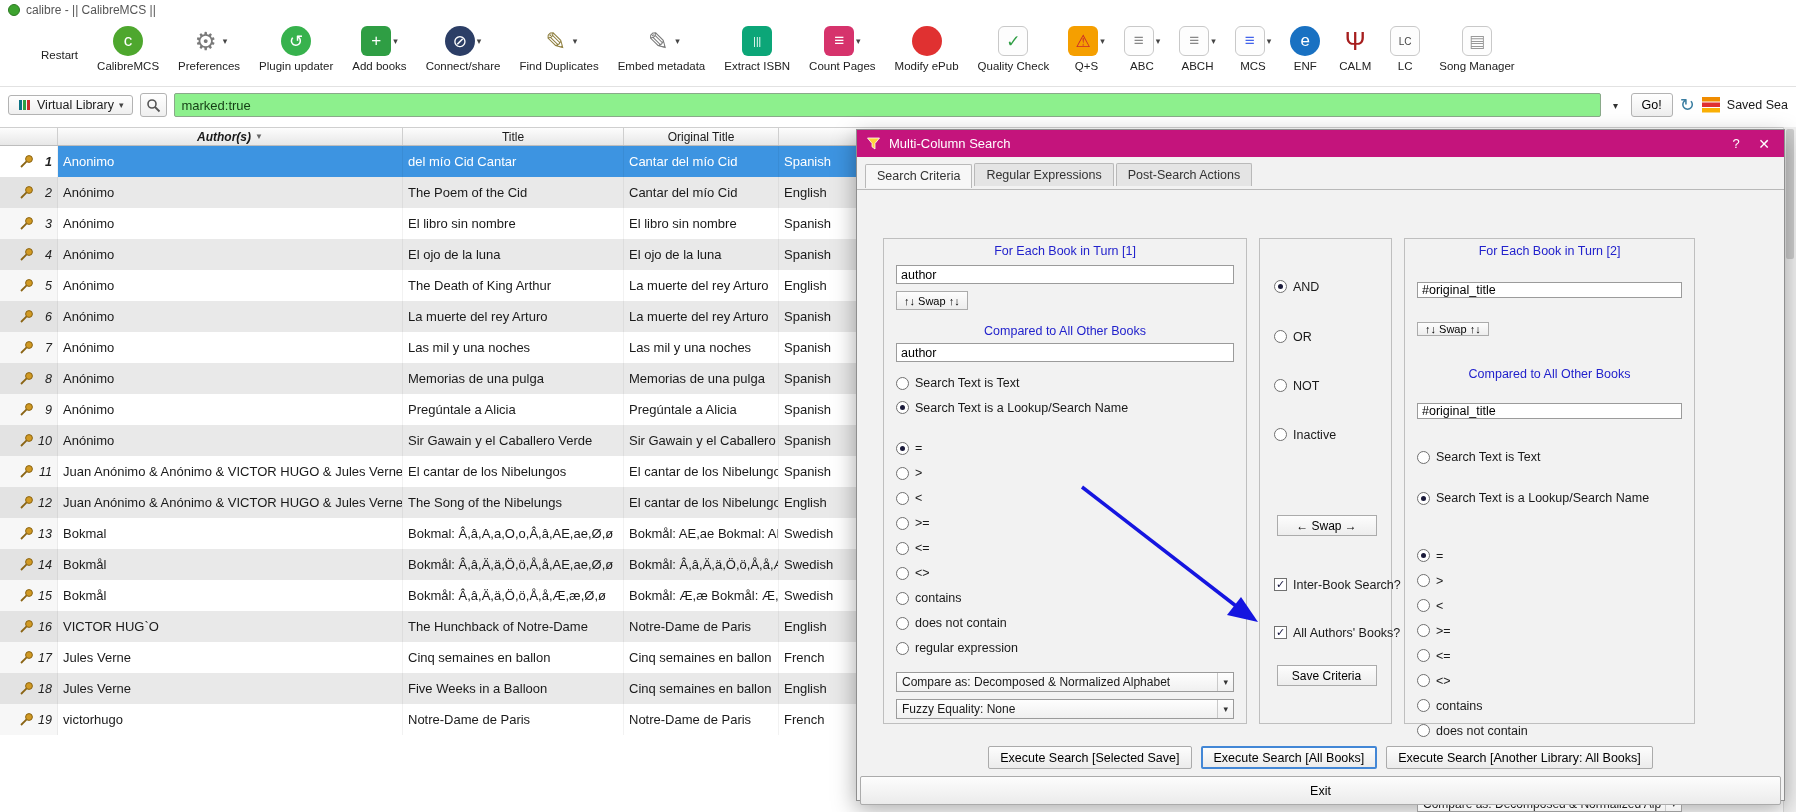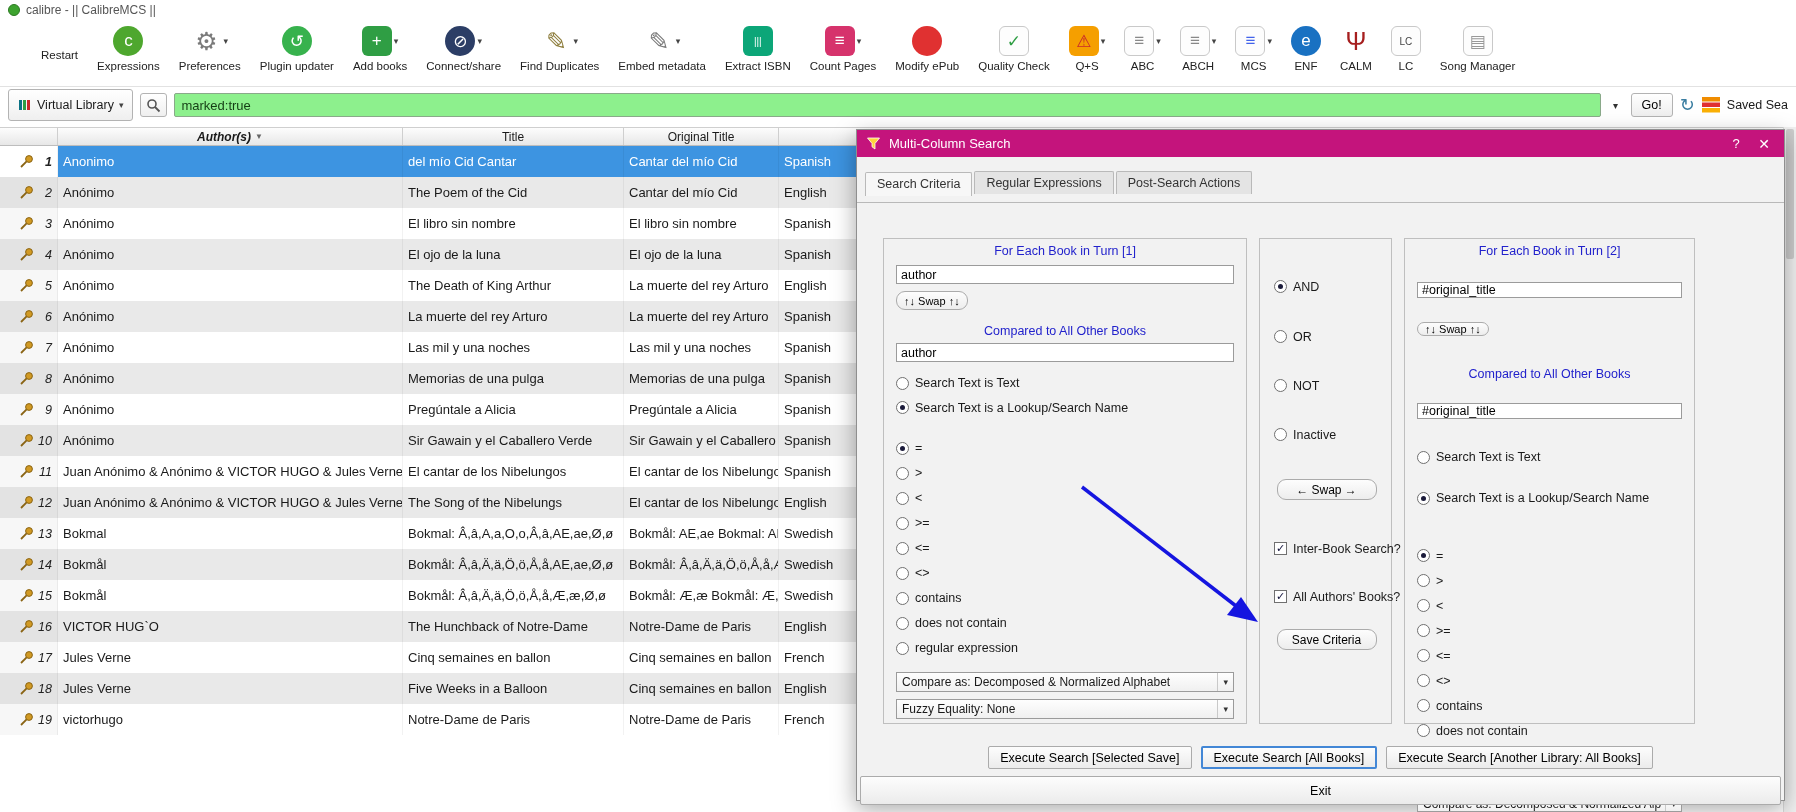--- a/index.html
+++ b/index.html
@@ -22,21 +22,21 @@
   .tb-iconrow { height:36px; display:flex; align-items:center; gap:2px; }
   .tb-icon { width:30px; height:30px; border-radius:6px; display:flex; align-items:center; justify-content:center; font-size:17px; color:#fff; background:#bbb; }
   .tb-icon.round { border-radius:50%; }
   .tb-icon.light { border:1px solid #c9c9c9; background:#fdfdfd; }
   .tb-icon.plain { background:transparent; font-size:25px; }
   .tb-arrow { font-size:9px; color:#444; align-self:center; }
   .tb-label { font-size:11.5px; color:#222; white-space:nowrap; margin-top:1px; }
 
   
   .searchbar { height:36px; display:flex; align-items:center; gap:7px; padding:0 8px; background:#fff; }
-  .vl-btn { height:32px; display:flex; align-items:center; gap:5px; padding:0 9px; border:1px solid #b3b3b3; border-radius:3px; background:linear-gradient(#fff,#efefef); font-size:12.5px; white-space:nowrap; }
+  .vl-btn { height:20px; display:flex; align-items:center; gap:5px; padding:0 9px; border:1px solid #b3b3b3; border-radius:3px; background:linear-gradient(#fff,#efefef); font-size:12.5px; white-space:nowrap; }
   .sq-btn { width:27px; height:24px; flex:none; border:1px solid #b3b3b3; border-radius:3px; background:linear-gradient(#fff,#efefef); display:flex; align-items:center; justify-content:center; }
   .search-input { flex:1; height:24px; border:1px solid #8aa98a; background:var(--search-field-bg); font-size:13px; padding:0 6px; color:#143d14; border-radius:2px; min-width:0; font-family:inherit; }
   .field-arrow { width:16px; text-align:center; font-size:10px; color:#333; flex:none; }
   .go-btn { height:24px; padding:0 10px; border:1px solid #b3b3b3; border-radius:3px; background:linear-gradient(#fff,#eee); font-size:12.5px; font-family:inherit; }
   .flat-ic { background:none; border:none; display:flex; align-items:center; justify-content:center; }
   .refresh-glyph { font-size:18px; color:#3b7ea1; line-height:1; }
   .saved-label { font-size:12.5px; white-space:nowrap; }
 
   
   .tablewrap { position:absolute; top:127px; left:0; right:0; bottom:0; background:#fff; overflow:hidden; }
@@ -56,73 +56,73 @@
   .trow.sel .rnum { font-weight:bold; }
   .vscroll { position:absolute; top:0; right:0; width:13px; bottom:0; background:#f1f1f1; border-left:1px solid #dcdcdc; }
   .vthumb { margin:2px; height:130px; background:#cdcdcd; border-radius:2px; }
 
   
   .dialog { position:absolute; left:856px; top:129px; width:929px; height:672px; background:#f2f2f2; border:1px solid #8f8f8f; box-shadow:0 8px 22px rgba(0,0,0,.35); z-index:5; }
   .dlg-title { height:27px; background:var(--dialog-titlebar); display:flex; align-items:center; gap:8px; padding:0 9px; color:#fff; }
   .dlg-title .tt { font-size:13px; }
   .dlg-help { margin-left:auto; font-size:13px; width:18px; text-align:center; }
   .dlg-close { font-size:14px; width:22px; text-align:center; font-weight:bold; }
-  .dlg-tabs { display:flex; align-items:center; padding:6px 0 0 8px; border-bottom:1px solid #b9b9b9; height:46px; }
+  .dlg-tabs { display:flex; align-items:flex-start; padding:6px 0 0 8px; border-bottom:1px solid #b9b9b9; height:33px; }
   .tab { font-size:12.5px; padding:4px 11px; border:1px solid #b9b9b9; border-bottom:none; background:#e4e4e4; margin-right:2px; border-radius:2px 2px 0 0; color:#333; white-space:nowrap; }
   .tab.active { background:#f7f7f7; position:relative; top:1px; padding-bottom:5px; }
 
   .gbox { position:absolute; border:1px solid #bfbfbf; top:108px; height:486px; display:flex; flex-direction:column; padding:4px 12px; }
   .p-left  { left:26px;  width:364px; }
   .p-mid   { left:402px; width:133px; align-items:flex-start; padding-left:14px; }
   .p-right { left:547px; width:291px;gap:17px; }
 
   .blue-h { color:var(--accent-blue-text); font-size:12.5px; text-align:center; line-height:16px; white-space:nowrap; }
   .txt { height:20px; border:1px solid #9b9b9b; background:#fff; font-size:12.5px; padding:0 4px; width:100%; font-family:inherit; }
-  .mini-btn { align-self:flex-start; font-size:11px; height:20px; padding:0 7px; border:1px solid #ababab; background:linear-gradient(#fdfdfd,#ededed); border-radius:9px; font-family:inherit; white-space:nowrap; }
+  .mini-btn { align-self:flex-start; font-size:11px; height:20px; padding:0 7px; border:1px solid #ababab; background:linear-gradient(#fdfdfd,#ededed); border-radius:0; font-family:inherit; white-space:nowrap; }
   .mini-btn.center { align-self:center; min-width:100px; height:21px; font-size:12px; }
   .radio { display:flex; align-items:center; gap:6px; font-size:12.5px; height:15px; white-space:nowrap; }
   .rb { width:13px; height:13px; border:1px solid #707070; border-radius:50%; background:#fff; position:relative; flex:none; }
   .radio.on .rb::after { content:""; position:absolute; inset:3px; border-radius:50%; background:#1b1b3a; }
   .ops .radio { margin-bottom:10px; }
   .check { display:flex; align-items:center; gap:6px; font-size:12.5px; height:15px; white-space:nowrap; }
   .cb { width:13px; height:13px; border:1px solid #707070; background:#fff; display:flex; align-items:center; justify-content:center; font-size:11px; font-weight:bold; color:#10103a; flex:none; line-height:1; }
   .combo { height:21px; border:1px solid #9b9b9b; background:linear-gradient(#fefefe,#f0f0f0); display:flex; align-items:center; padding:0 0 0 5px; font-size:12px; width:100%; }
   .combo .ct { flex:1; overflow:hidden; white-space:nowrap; }
   .combo .ca { font-size:9px; color:#333; border-left:1px solid #c9c9c9; padding:0 5px; margin-left:4px; height:100%; display:flex; align-items:center; }
 
   .exec-row { position:absolute; top:616px; left:0; width:100%; display:flex; justify-content:center; gap:9px; }
   .btn { height:23px; padding:0 11px; font-size:12.5px; border:1px solid #ababab; background:linear-gradient(#fdfdfd,#ebebeb); border-radius:2px; font-family:inherit; white-space:nowrap; }
   .btn.primary { border:2px solid #4387d6; }
   .exit-btn { position:absolute; top:646px; left:3px; width:calc(100% - 6px); height:29px; }
 
   
   .mt4{margin-top:4px}.mt6{margin-top:6px}.mt7{margin-top:7px}.mt10{margin-top:10px}
   .mt13{margin-top:13px}.mt14{margin-top:14px}.mt25{margin-top:25px}.mt26{margin-top:26px}
   .mt33{margin-top:33px}.mt34{margin-top:34px}.mt35{margin-top:35px}.mt36{margin-top:36px}
-  .mt41{margin-top:41px}.mt73{margin-top:37px}
+  .mt41{margin-top:41px}.mt73{margin-top:73px}
 
   .annot { position:absolute; left:0; top:0; z-index:10; pointer-events:none; }
 </style>
 </head>
 <body>
 
 <div class="titlebar">
   <span class="app-dot"></span>
   <span class="t">calibre - || CalibreMCS ||</span>
 </div>
 
 <div class="toolbar">
     <div class="tb-item tb-textonly">
       <div class="tb-label">Restart</div>
     </div>
     <div class="tb-item">
       <div class="tb-iconrow">
         <div class="tb-icon round" style="background: rgb(78, 167, 46); color: rgb(255, 255, 255);">c</div>
       </div>
-      <div class="tb-label">Expressions</div>
+      <div class="tb-label">CalibreMCS</div>
     </div>
     <div class="tb-item">
       <div class="tb-iconrow">
         <div class="tb-icon plain" style="color: rgb(122, 122, 122);">⚙</div>
         <span class="tb-arrow">▾</span>
       </div>
       <div class="tb-label">Preferences</div>
     </div>
     <div class="tb-item">
       <div class="tb-iconrow">

